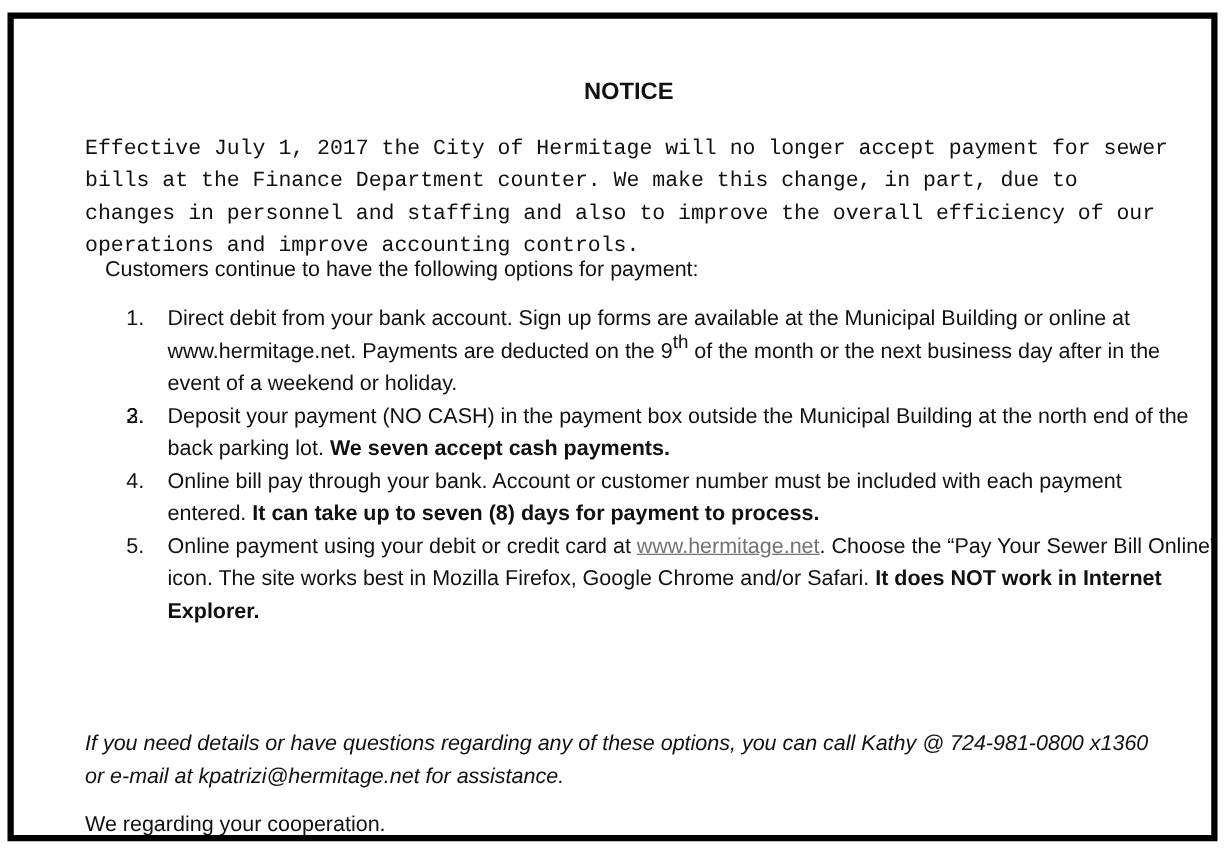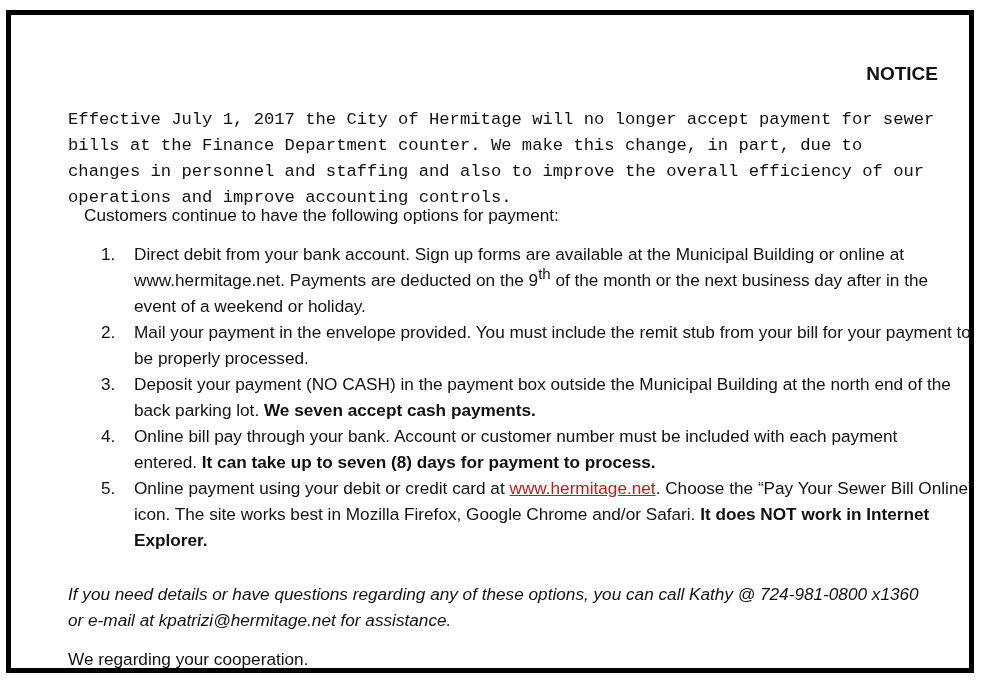--- a/index.html
+++ b/index.html
@@ -6,48 +6,47 @@
     body { width:982px; height:680px; position:relative; overflow:hidden; }
     .frame {
       position:absolute; left:6px; top:10px; width:958px; height:653px;
       border:5px solid #000; background:#fff;
     }
     .doc {
       position:absolute; left:57px; top:0; width:880px;
       font-family: "Liberation Sans", sans-serif; font-size:17.2px; color:#111;
       line-height:26px;
     }
-    .title { position:absolute; top:46px; left:0; width:870px; text-align:right; font-weight:bold; font-size:19px; }
+    .title { position:absolute; top:46px; left:0; width:870px; text-align:center; font-weight:bold; font-size:19px; }
     .p1 { position:absolute; top:92px; left:0; width:870px;font-family:Liberation Mono, monospace; }
     .p2 { position:absolute; top:187px; left:16px; }
     ol { position:absolute; top:226px; left:0; margin:0; padding:0; list-style:none; width:880px; }
     ol li { position:relative; padding-left:66px; }
     .num { position:absolute; left:33px; top:0; }
     .sup { font-size:15px; vertical-align:top; line-height:14px; }
     b { font-weight:bold; }
-    .link { color:#b91c1c; text-decoration:underline; }
+    .link { color:#737373; text-decoration:underline; }
     .p3 { position:absolute; top:566px; left:0; width:870px;font-style:italic; }
     .p4 { position:absolute; top:631px; left:0; }
   </style>
 </head>
 <body>
 
 <div class="frame">
   <div class="doc">
     <div class="title">NOTICE</div>
     <div class="p1">Effective July 1, 2017 the City of Hermitage will no longer accept payment for sewer bills at the Finance Department counter. We make this change, in part, due to changes in personnel and staffing and also to improve the overall efficiency of our operations and improve accounting controls.</div>
     <div class="p2">Customers continue to have the following options for payment:</div>
     <ol>
       <li style="width:810px;">
         <span class="num">1.</span>
         <span>Direct debit from your bank account. Sign up forms are available at the Municipal Building or online at www.hermitage.net. Payments are deducted on the 9</span><span class="sup">th</span><span> of the month or the next business day after in the event of a weekend or holiday.</span>
       </li>
       <li style="width:860px;">
         <span class="num">2.</span>
-        <span>Mail your payment in the envelope provided. You must include the remit stub from your bill for your payment to be properly processed.</span>
       </li>
       <li style="width:820px;">
         <span class="num">3.</span>
         <span>Deposit your payment (NO CASH) in the payment box outside the Municipal Building at the north end of the back parking lot. </span><b>We seven accept cash payments.</b>
       </li>
       <li style="width:830px;">
         <span class="num">4.</span>
         <span>Online bill pay through your bank. Account or customer number must be included with each payment entered. </span><b>It can take up to seven (8) days for payment to process.</b>
       </li>
       <li style="width:845px;">

